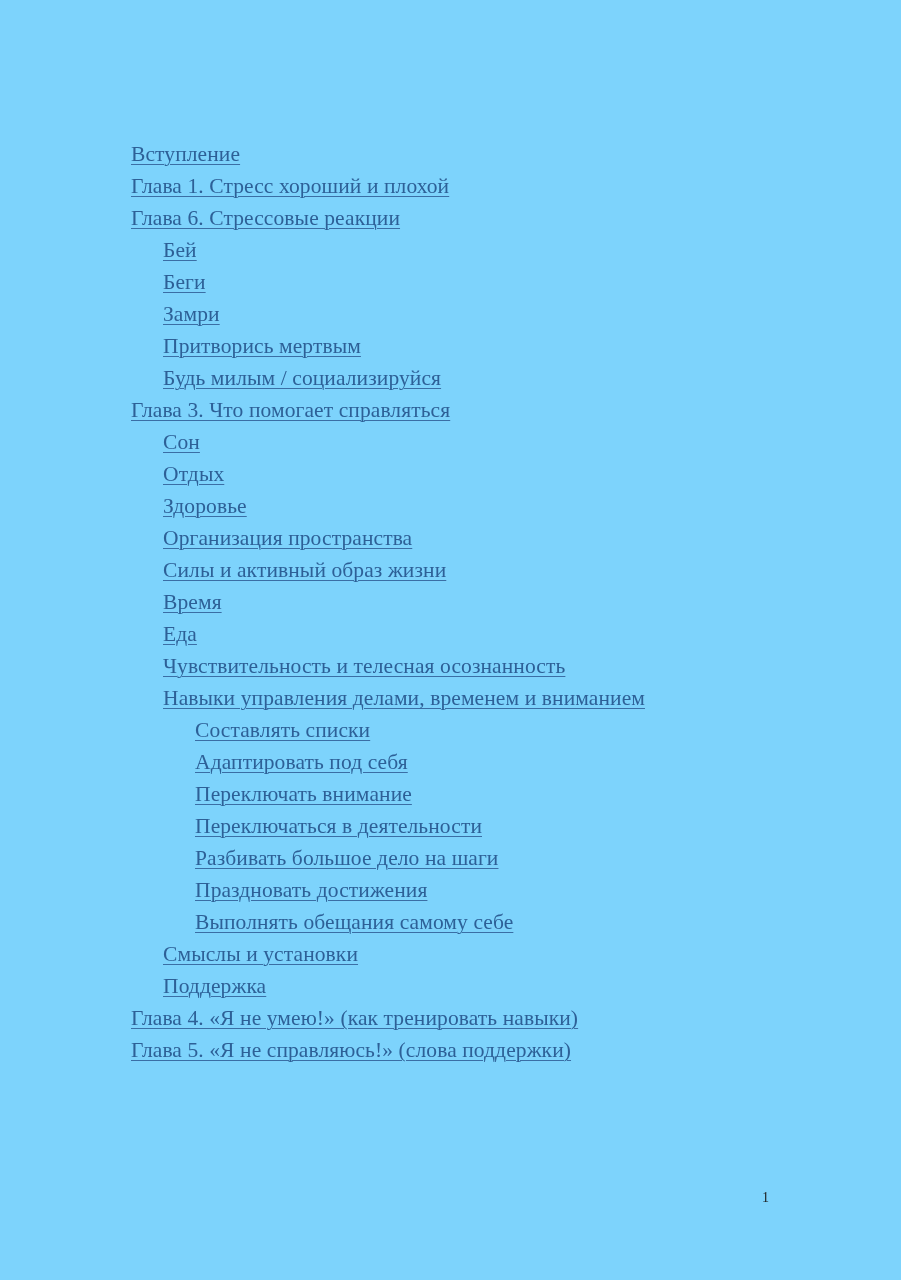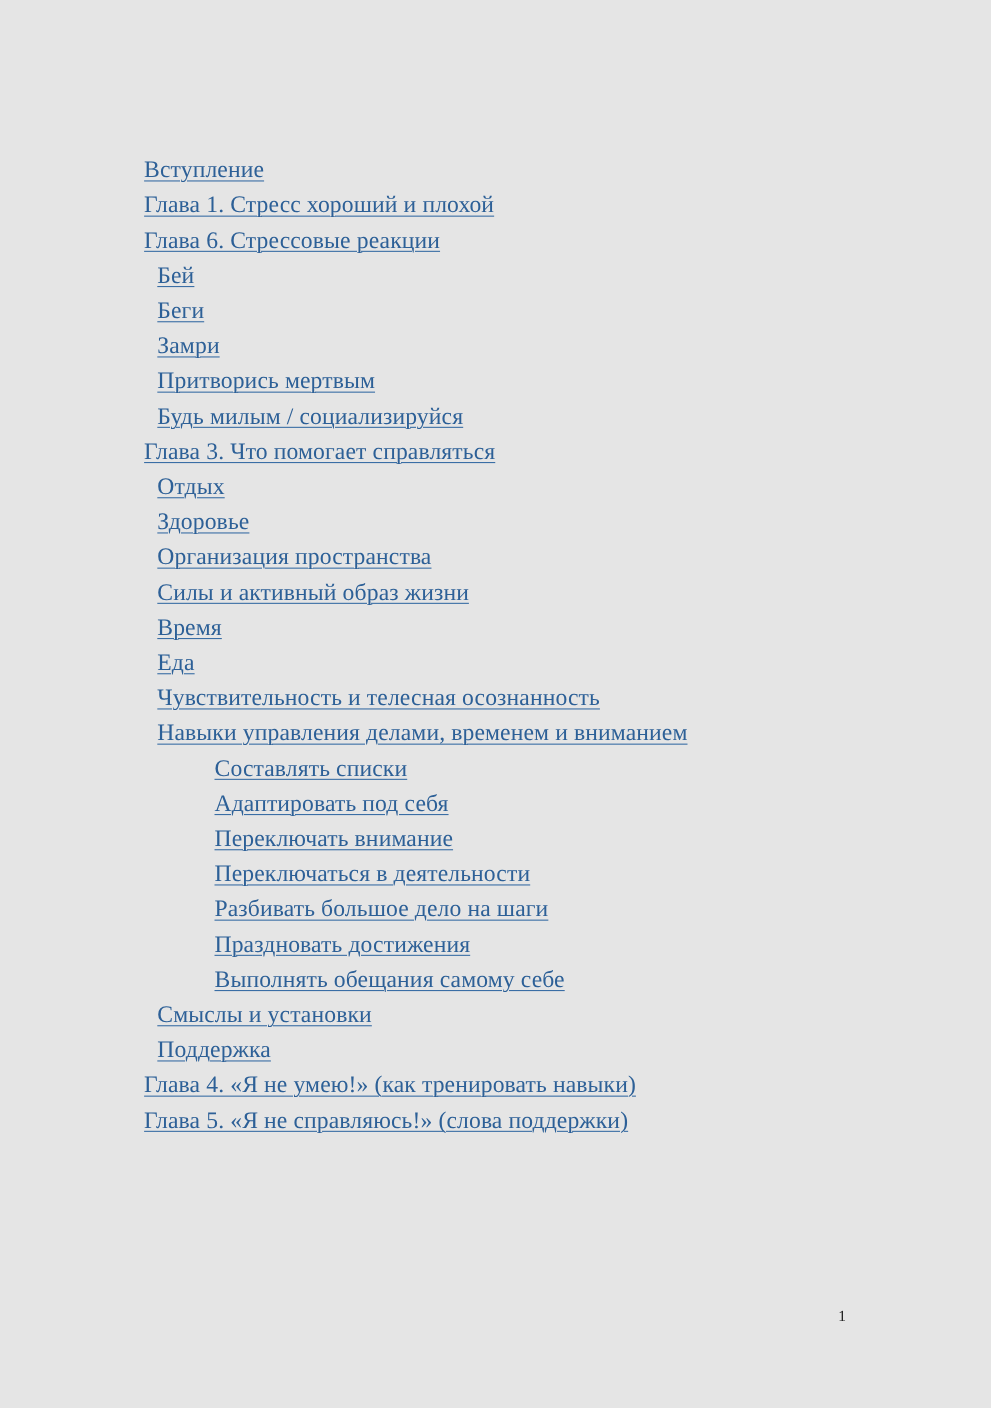--- a/index.html
+++ b/index.html
@@ -9,21 +9,21 @@
     background: #ffffff;
   }
   body {
     font-family: "Liberation Serif", "DejaVu Serif", serif;
     -webkit-font-smoothing: antialiased;
   }
   .page {
     position: relative;
     width: 901px;
     height: 1280px;
-    background: #e5e5e5;
+    background: #7dd3fc;
     overflow: hidden;
     box-sizing: border-box;
   }
   .toc {
     position: absolute;
     left: 131px;
     top: 138px;
     width: 700px;
   }
   .toc-entry {
@@ -37,21 +37,21 @@
     letter-spacing: 0.1px;
   }
   .toc-entry .lbl {
     display: inline;
     text-decoration: underline;
     text-decoration-color: #3a6ea5;
     text-underline-offset: 2.5px;
     text-decoration-thickness: 1.2px;
   }
   .lvl-0 { margin-left: 0px; }
-  .lvl-1 { margin-left: 12px; }
+  .lvl-1 { margin-left: 32px; }
   .lvl-2 { margin-left: 64px; }
 
   .page-number {
     position: absolute;
     left: 762px;
     top: 1189px;
     font-size: 14px;
     line-height: 18px;
     color: #1c1c1c;
     font-family: "Liberation Serif", "DejaVu Serif", serif;
@@ -65,20 +65,21 @@
   <nav class="toc">
       <a class="toc-entry lvl-0" href="#"><span class="lbl">Вступление</span></a>
       <a class="toc-entry lvl-0" href="#"><span class="lbl">Глава 1. Стресс хороший и плохой</span></a>
       <a class="toc-entry lvl-0" href="#"><span class="lbl">Глава 6. Стрессовые реакции</span></a>
       <a class="toc-entry lvl-1" href="#"><span class="lbl">Бей</span></a>
       <a class="toc-entry lvl-1" href="#"><span class="lbl">Беги</span></a>
       <a class="toc-entry lvl-1" href="#"><span class="lbl">Замри</span></a>
       <a class="toc-entry lvl-1" href="#"><span class="lbl">Притворись мертвым</span></a>
       <a class="toc-entry lvl-1" href="#"><span class="lbl">Будь милым / социализируйся</span></a>
       <a class="toc-entry lvl-0" href="#"><span class="lbl">Глава 3. Что помогает справляться</span></a>
+      <a class="toc-entry lvl-1" href="#"><span class="lbl">Сон</span></a>
       <a class="toc-entry lvl-1" href="#"><span class="lbl">Отдых</span></a>
       <a class="toc-entry lvl-1" href="#"><span class="lbl">Здоровье</span></a>
       <a class="toc-entry lvl-1" href="#"><span class="lbl">Организация пространства</span></a>
       <a class="toc-entry lvl-1" href="#"><span class="lbl">Силы и активный образ жизни</span></a>
       <a class="toc-entry lvl-1" href="#"><span class="lbl">Время</span></a>
       <a class="toc-entry lvl-1" href="#"><span class="lbl">Еда</span></a>
       <a class="toc-entry lvl-1" href="#"><span class="lbl">Чувствительность и телесная осознанность</span></a>
       <a class="toc-entry lvl-1" href="#"><span class="lbl">Навыки управления делами, временем и вниманием</span></a>
       <a class="toc-entry lvl-2" href="#"><span class="lbl">Составлять списки</span></a>
       <a class="toc-entry lvl-2" href="#"><span class="lbl">Адаптировать под себя</span></a>

